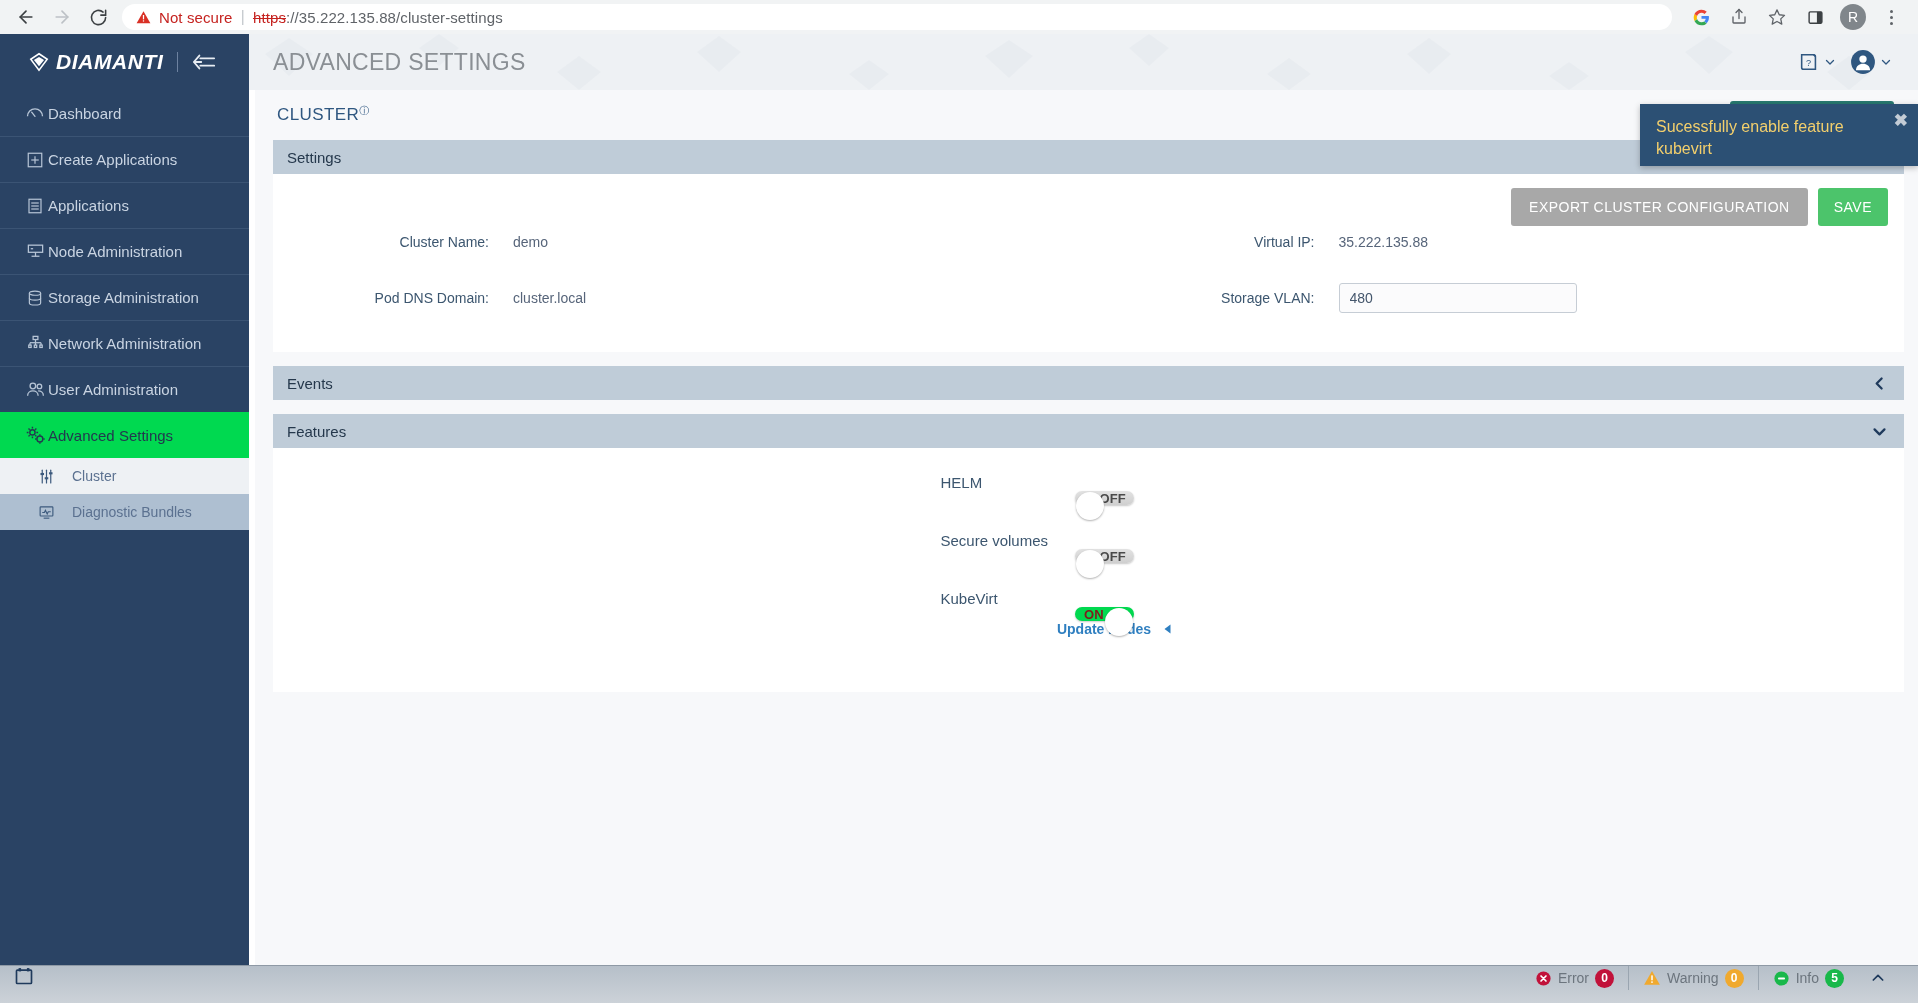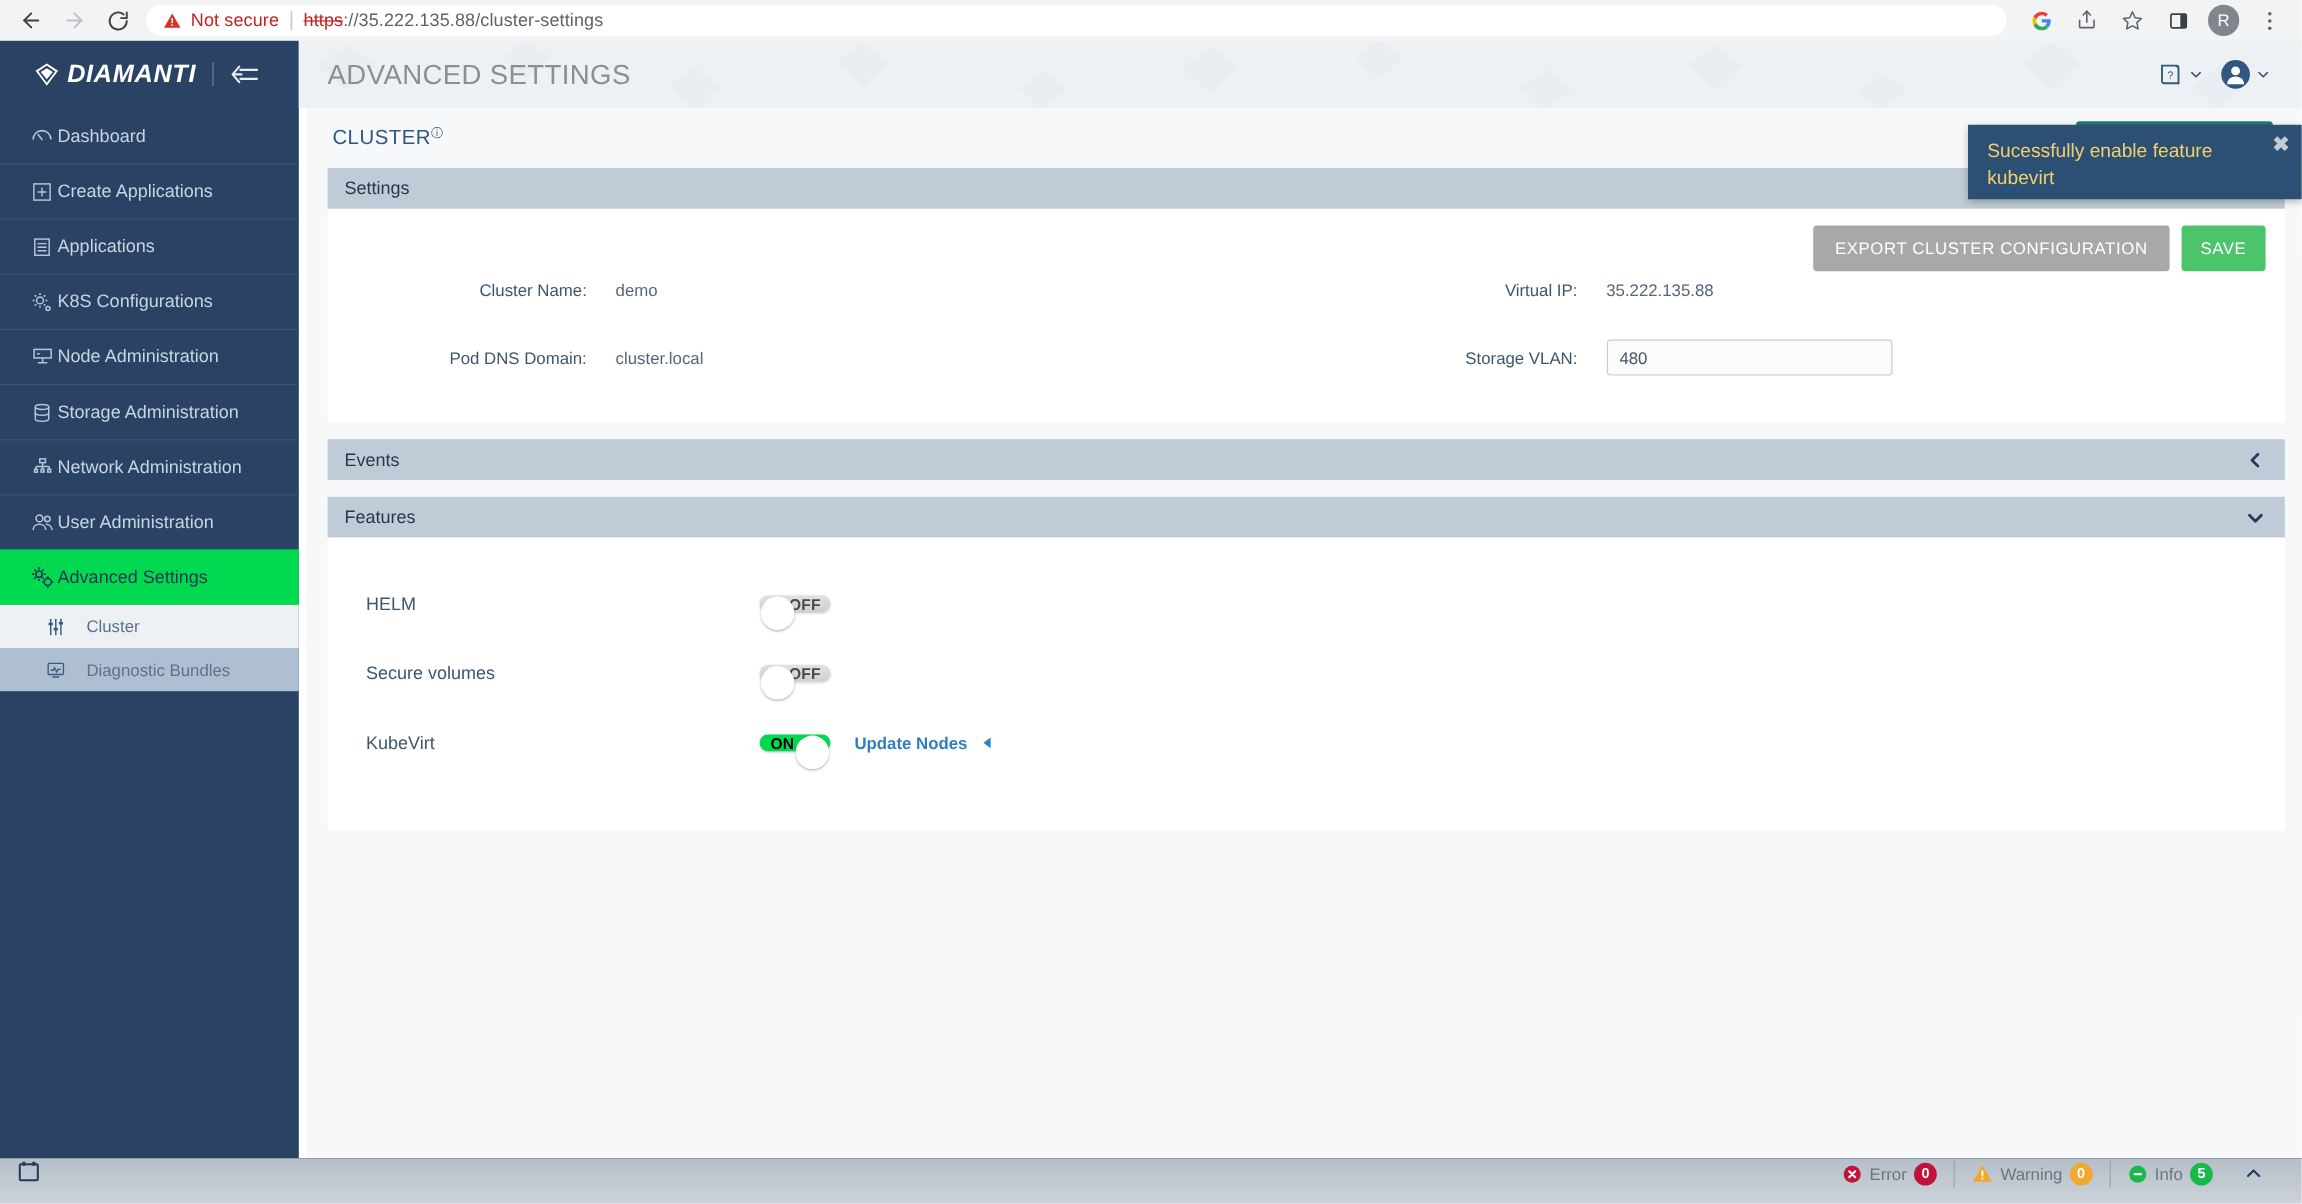--- a/index.html
+++ b/index.html
@@ -148,37 +148,37 @@
   .field-input {
     width: 238px; height: 30px; border: 1px solid #c6cdd5; border-radius: 3px;
     background: #fbfbfc; font-size: 14px; color: #44566c;
     padding: 0 10px; font-family: "Liberation Sans", sans-serif;
   }
   .field-row.right .field-label { width: 250px; }
 
   .gap { height: 14px; }
 
   .features-body { background: #fff; padding: 26px 0 44px 0; }
-  .feature-row { display: flex; align-items: center; height: 58px; padding-left: 32px; }
+  .feature-row { display: flex; align-items: center; height: 58px; padding-left: 32px; flex-direction: column; }
   .feature-name { width: 328px; color: #3c566f; font-size: 15px; }
   .toggle {
     width: 59px; height: 14px; border-radius: 15px; position: relative;
     display: flex; align-items: center;
     box-shadow: 0 1px 2px rgba(0,0,0,.22);
   }
   .toggle.off {
     background: linear-gradient(#e2e2e2, #cfcfcf);
     justify-content: flex-end; padding-right: 8px;
   }
   .toggle.on {
     background: #00d94f; justify-content: flex-start; padding-left: 9px;
   }
   .toggle .lbl { font-size: 13px; font-weight: bold; letter-spacing: .2px; }
   .toggle.off .lbl { color: #4a4a4a; }
-  .toggle.on .lbl { color: #000000; }
+  .toggle.on .lbl { color: #7f1d1d; }
   .knob {
     position: absolute; top: 1px; width: 28px; height: 28px; border-radius: 50%;
     background: #fff; box-shadow: 0 1px 2px rgba(0,0,0,.3);
   }
   .toggle.off .knob { left: 1px; }
   .toggle.on .knob { right: 1px; }
   .update-nodes {
     margin-left: 20px; color: #2f7fc0; font-size: 14px; font-weight: bold;
     display: flex; align-items: center; gap: 12px;
   }
@@ -340,30 +340,20 @@
       <svg width="18" height="18" viewBox="0 0 24 24" fill="none" stroke="currentColor" stroke-width="1.6">
           <rect x="4" y="3" width="16" height="18"></rect>
           <line x1="7" y1="8" x2="17" y2="8"></line>
           <line x1="7" y1="12" x2="17" y2="12"></line>
           <line x1="7" y1="16" x2="17" y2="16"></line>
         </svg>
     </span>
     <span>Applications</span>
   </div>
 
-  <div class="nav-item">
-    <span class="nav-ico">
-      <svg width="20" height="20" viewBox="0 0 24 24" fill="none" stroke="currentColor" stroke-width="1.5">
-          <circle cx="10" cy="10" r="3.4"></circle>
-          <path d="M10 2.6v2M10 15.4v2M2.6 10h2M15.4 10h2M4.8 4.8l1.4 1.4M13.8 13.8l1.4 1.4M15.2 4.8l-1.4 1.4M6.2 13.8l-1.4 1.4"></path>
-          <circle cx="18" cy="18" r="2"></circle>
-        </svg>
-    </span>
-    <span>K8S Configurations</span>
-  </div>
 
   <div class="nav-item">
     <span class="nav-ico">
       <svg width="19" height="19" viewBox="0 0 24 24" fill="none" stroke="currentColor" stroke-width="1.6">
           <rect x="3" y="4" width="18" height="9"></rect>
           <line x1="12" y1="13" x2="12" y2="18"></line>
           <line x1="7" y1="18" x2="17" y2="18"></line>
           <line x1="6" y1="8.5" x2="9" y2="8.5"></line>
         </svg>
     </span>

